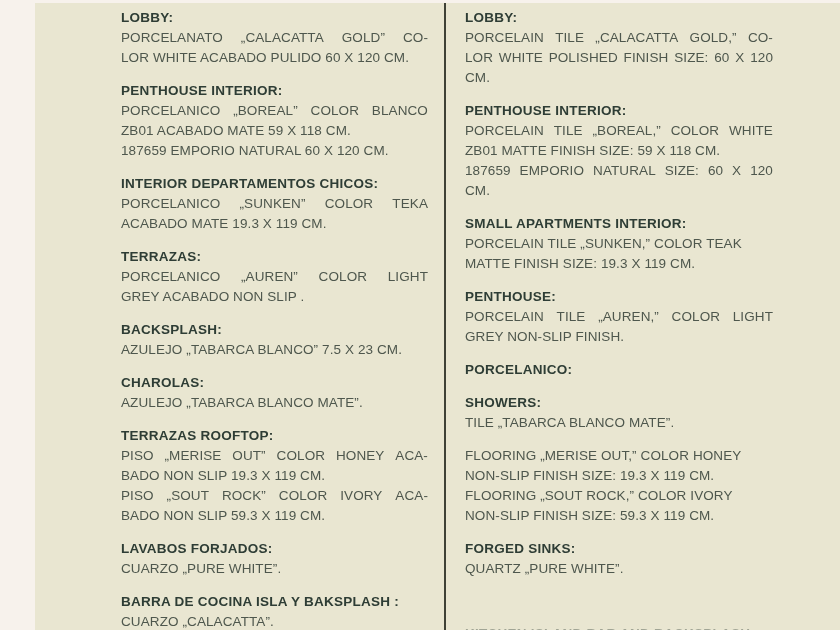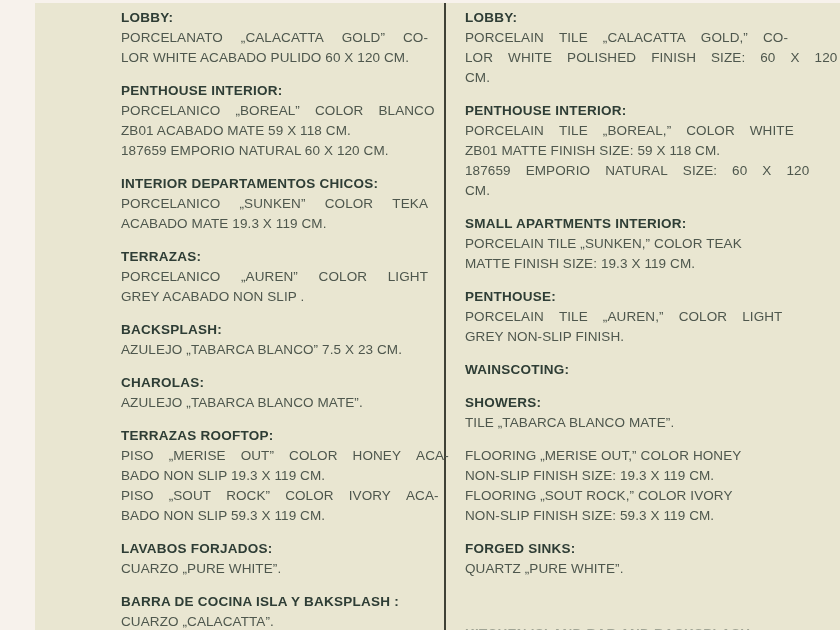--- a/index.html
+++ b/index.html
@@ -31,21 +31,20 @@
   }
   .line{
     font-size:13.5px;line-height:20px;
     color:#4e574d;
     letter-spacing:0.1px;
     white-space:nowrap;
   }
   .line.just{
     display:flex;justify-content:space-between;
     white-space:normal;
-    gap:15px;
   }
   .cutoff{
     position:absolute;left:437px;top:626px;width:380px;height:4px;
     overflow:hidden;opacity:0.38;
     font-size:13.5px;font-weight:bold;letter-spacing:0.25px;
     color:#2e3d35;white-space:nowrap;
   }
 </style>
 </head>
 <body>
@@ -188,21 +187,21 @@
         <div class="line just">
           <span>PORCELAIN</span>
           <span>TILE</span>
           <span>„AUREN,”</span>
           <span>COLOR</span>
           <span>LIGHT</span>
         </div>
         <div class="line">GREY NON-SLIP FINISH.</div>
       </section>
       <section class="spec-section">
-        <h3 class="hd">WAINSCOTING:</h3>
+        <h3 class="hd">PORCELANICO:</h3>
       </section>
       <section class="spec-section">
         <h3 class="hd">SHOWERS:</h3>
         <div class="line">TILE „TABARCA BLANCO MATE”.</div>
       </section>
       <section class="spec-section">
         <div class="line">FLOORING „MERISE OUT,” COLOR HONEY</div>
         <div class="line">NON-SLIP FINISH SIZE: 19.3 X 119 CM.</div>
         <div class="line">FLOORING „SOUT ROCK,” COLOR IVORY</div>
         <div class="line">NON-SLIP FINISH SIZE: 59.3 X 119 CM.</div>

